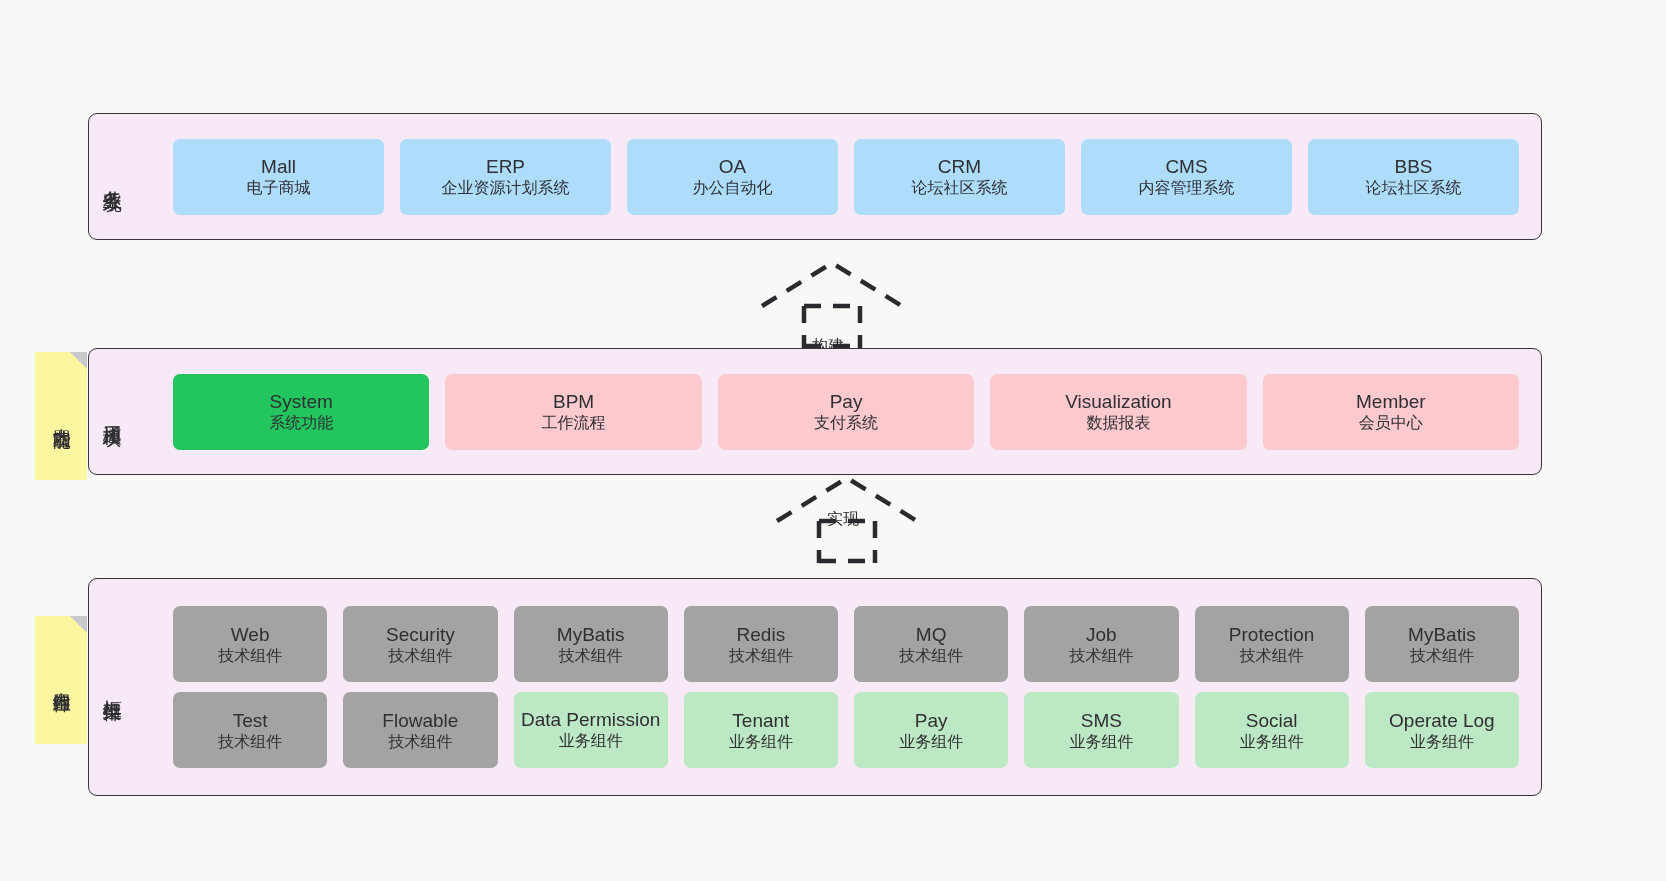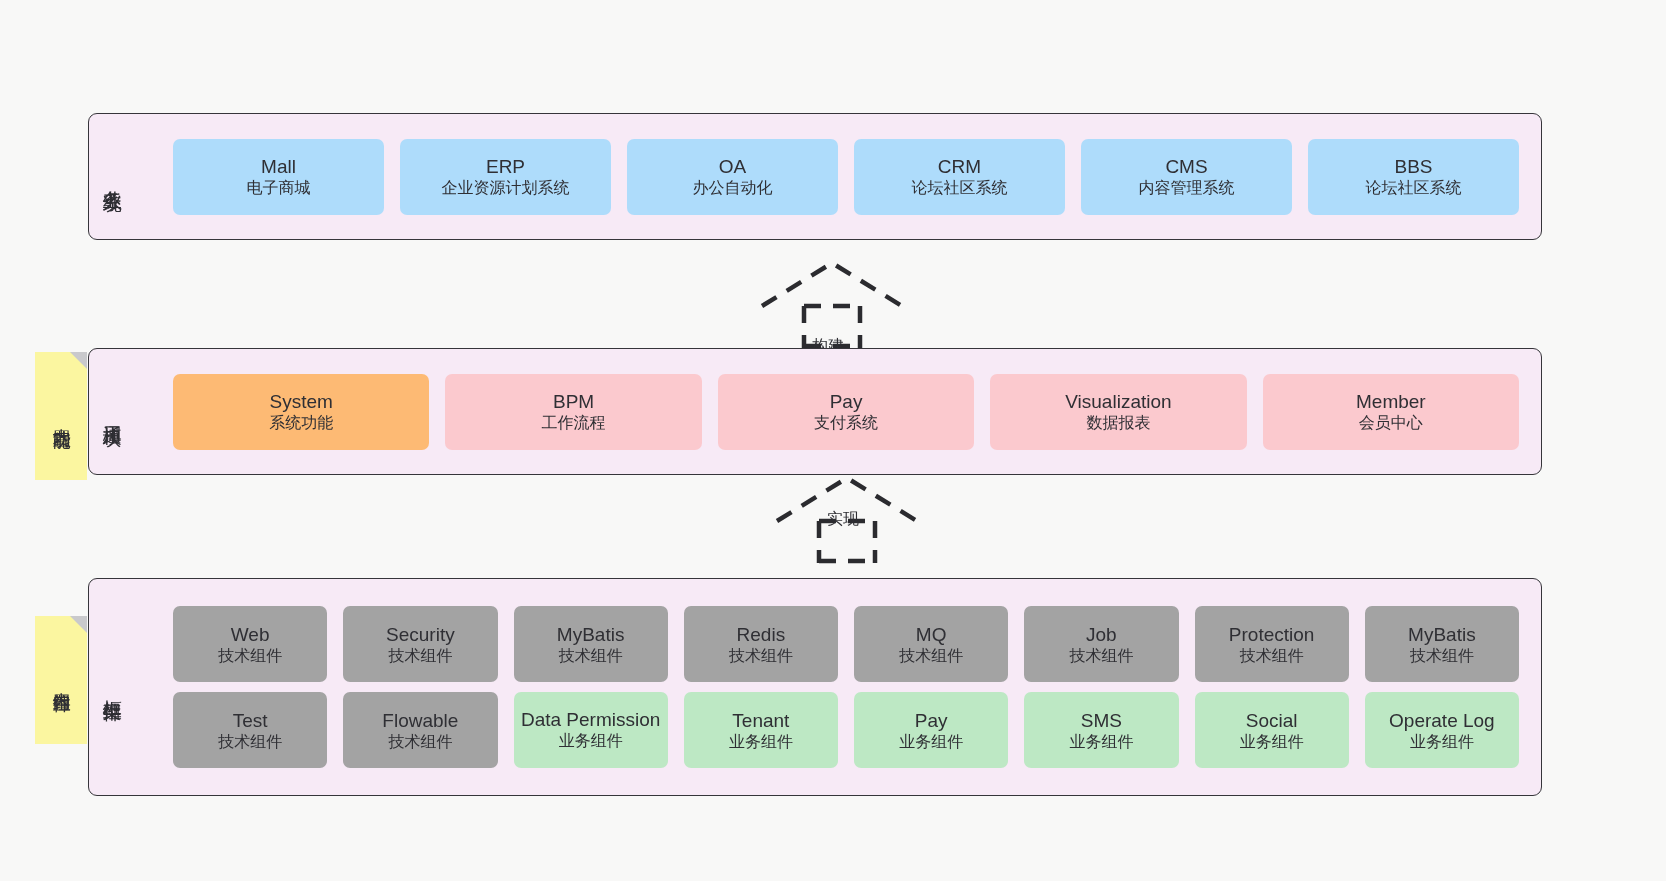--- a/index.html
+++ b/index.html
@@ -60,21 +60,21 @@
     text-align: center;
     color: #2f2f34;
     line-height: 1.22;
     padding: 6px 4px;
   }
   .card .en { font-size: 19px; }
   .card .cn { font-size: 16px; }
   .card.two-line-en .en { line-height: 1.1; }
 
   .c-blue      { background: #aedcfb; }
-  .c-red       { background: #fdba74; }
+  .c-red       { background: #22c55e; }
   .c-pink      { background: #fbc9ce; }
   .c-green     { background: #a3a3a3; }
   .c-lightgreen{ background: #bde8c4; }
 
   
   #band-business { left: 88px; top: 113px; width: 1454px; height: 127px; }
   #band-business .card { height: 76px; }
 
   
   #band-common { left: 88px; top: 348px; width: 1454px; height: 127px; }

